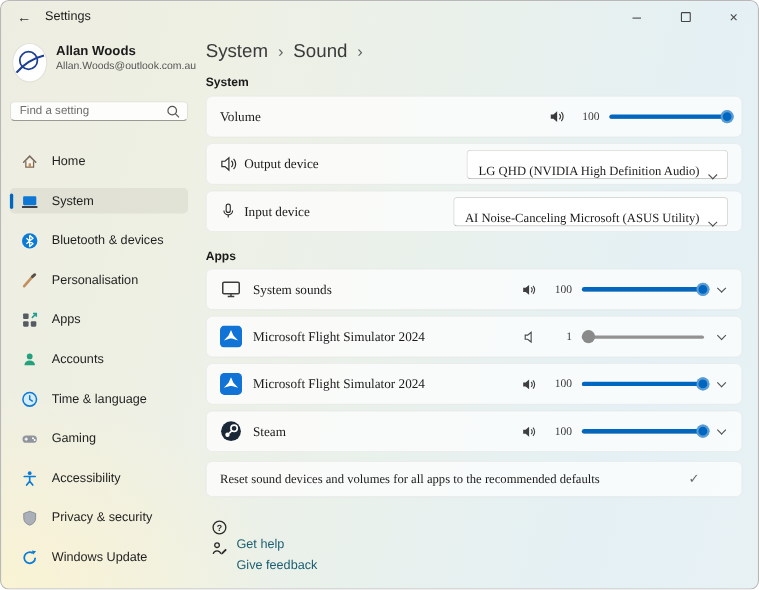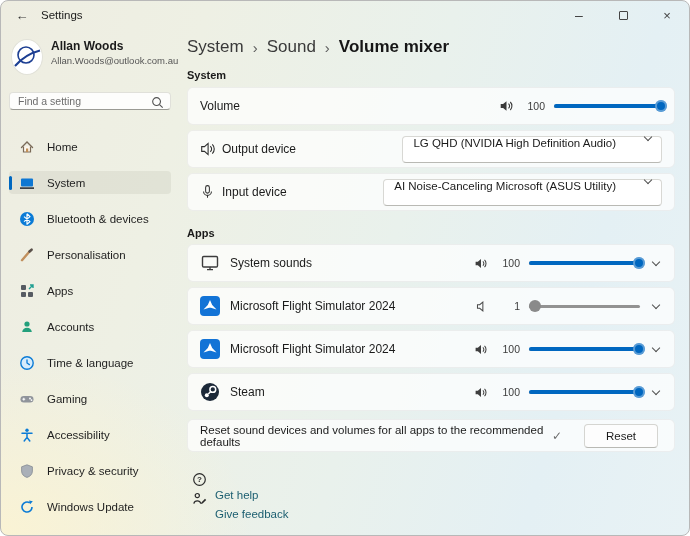--- a/index.html
+++ b/index.html
@@ -45,43 +45,43 @@
   
   .content{ flex:1; min-width:0; padding:0 14px 0 8px; }
   .breadcrumb{ margin-top:8px; font-size:17px; color:#3a3a3a; display:flex; align-items:center; }
   .crumb{ cursor:default; }
   .crumb-sep{ margin:0 9px; color:#5e5e5e; font-size:15px; }
   .crumb-current{ font-weight:700; color:#161616; }
   .section-label{ margin-top:12px; font-size:11px; font-weight:700; color:#1a1a1a; }
   .section-label.apps{ margin-top:16px; }
   .card{
     background:rgba(255,255,255,0.72); border:1px solid rgba(0,0,0,0.055); border-radius:6px;
-    display:flex; align-items:center; margin-top:5px;
+    display:flex; align-items:center; margin-top:5px;font-family:Liberation Serif, serif;
   }
   .card.first{ margin-top:6px; }
   
   .row-h38{ height:38px; padding:0 12px; }
   .row-label{ font-size:12px; color:#1b1b1b; flex:1; white-space:nowrap; overflow:hidden; }
   .device-icon{ width:22px; display:flex; justify-content:flex-start; }
   .vol-icon{ width:22px; display:flex; justify-content:center; }
   .vol-value{ width:24px; text-align:right; font-size:10.5px; color:#3c3c3c; margin:0 9px 0 4px; }
   .slider{ position:relative; width:111px; height:14px; --p:100; }
   .slider.sys{ width:108px; }
   .slider .rail{ position:absolute; left:0; right:0; top:5.5px; height:3px; border-radius:2px; background:#929292; }
   .slider .fill{ position:absolute; left:0; top:5px; height:4px; border-radius:2px; background:var(--accent,#0067c0); width:calc(var(--p)*1%); }
   .slider .thumb{ position:absolute; top:1px; width:12px; height:12px; border-radius:50%; background:var(--accent,#0067c0);
     left:max(0px, calc(var(--p)*1% - 7px)); box-shadow:inset 0 0 0 2px rgba(255,255,255,0.35); }
   .app-row.muted .fill{ background:#929292; }
   .app-row.muted .thumb{ background:#8a8a8a; box-shadow:none; }
   .chev{ width:6px; height:6px; border-right:1.4px solid #4f4f4f; border-bottom:1.4px solid #4f4f4f; display:inline-block; transform:rotate(45deg); }
   .row-chev{ margin-left:13px; margin-right:3px; margin-top:-3px; }
   .dropdown{
-    display:flex; align-items:flex-start; height:27px; background:rgba(255,255,255,0.95);
+    display:flex; align-items:flex-end; height:27px; background:rgba(255,255,255,0.95);
     border:1px solid #d8d8d4; border-bottom-color:#b9b9b4; border-radius:4px; padding:0 10px;
-    font-size:11.5px; color:#1b1b1b; font-family:inherit; margin-right:0; cursor:default;gap:20px;
+    font-size:11.5px; color:#1b1b1b; font-family:inherit; margin-right:0; cursor:default;
   }
   .dropdown .chev{ margin-left:9px; margin-top:-3px; }
   .app-icon{ width:30px; display:flex; align-items:center; }
   
   .reset-row{ height:33px; padding:0 16px 0 12px; margin-top:8px; }
   .reset-text{ flex:1; font-size:11.5px; color:#1b1b1b; }
   .reset-check{ color:#6b6b6b; font-size:12px; margin-right:22px; }
   .reset-btn{
     width:74px; height:24px; background:#fdfdfd; border:1px solid #d5d5d1; border-bottom-color:#b9b9b4;
     border-radius:4px; font-size:11.5px; color:#1b1b1b; font-family:inherit; cursor:default;
@@ -285,21 +285,20 @@
           </div>
         </nav>
     </div>
 
     <div class="content">
       <div class="breadcrumb">
         <span class="crumb">System</span>
         <span class="crumb-sep">›</span>
         <span class="crumb">Sound</span>
         <span class="crumb-sep">›</span>
-        <span class="crumb crumb-current">Volume mixer</span>
       </div>
 
       <div class="section-label">System</div>
 
       <div class="card row-h38 first">
         <span class="row-label">Volume</span>
         <span class="vol-icon">
           <svg width="15" height="14" viewBox="0 0 14 14">
               <path d="M1.2 5 H3.6 L7 2.2 V11.8 L3.6 9 H1.2 Z" fill="#3a3a3a"></path>
               <path d="M9 4.6 a3.2 3.2 0 0 1 0 4.8" fill="none" stroke="#3a3a3a" stroke-width="1.1"></path>
@@ -451,21 +450,20 @@
               <span class="fill"></span>
               <span class="thumb"></span>
             </span>
             <span class="chev row-chev"></span>
           </div>
         </div>
 
       <div class="card reset-row">
         <span class="reset-text">Reset sound devices and volumes for all apps to the recommended defaults</span>
         <span class="reset-check">✓</span>
-        <button class="reset-btn">Reset</button>
       </div>
 
       <div class="footer">
 
           <a class="flink">
             <span class="flink-icon">
               <svg width="15" height="15" viewBox="0 0 15 15">
                 <circle cx="7.5" cy="7.5" r="5.8" fill="none" stroke="#2b2b2b" stroke-width="1.2"></circle>
                 <text x="7.5" y="10.4" text-anchor="middle" font-size="8" font-weight="bold" fill="#2b2b2b" font-family="Liberation Sans, sans-serif">?</text>
               </svg>

